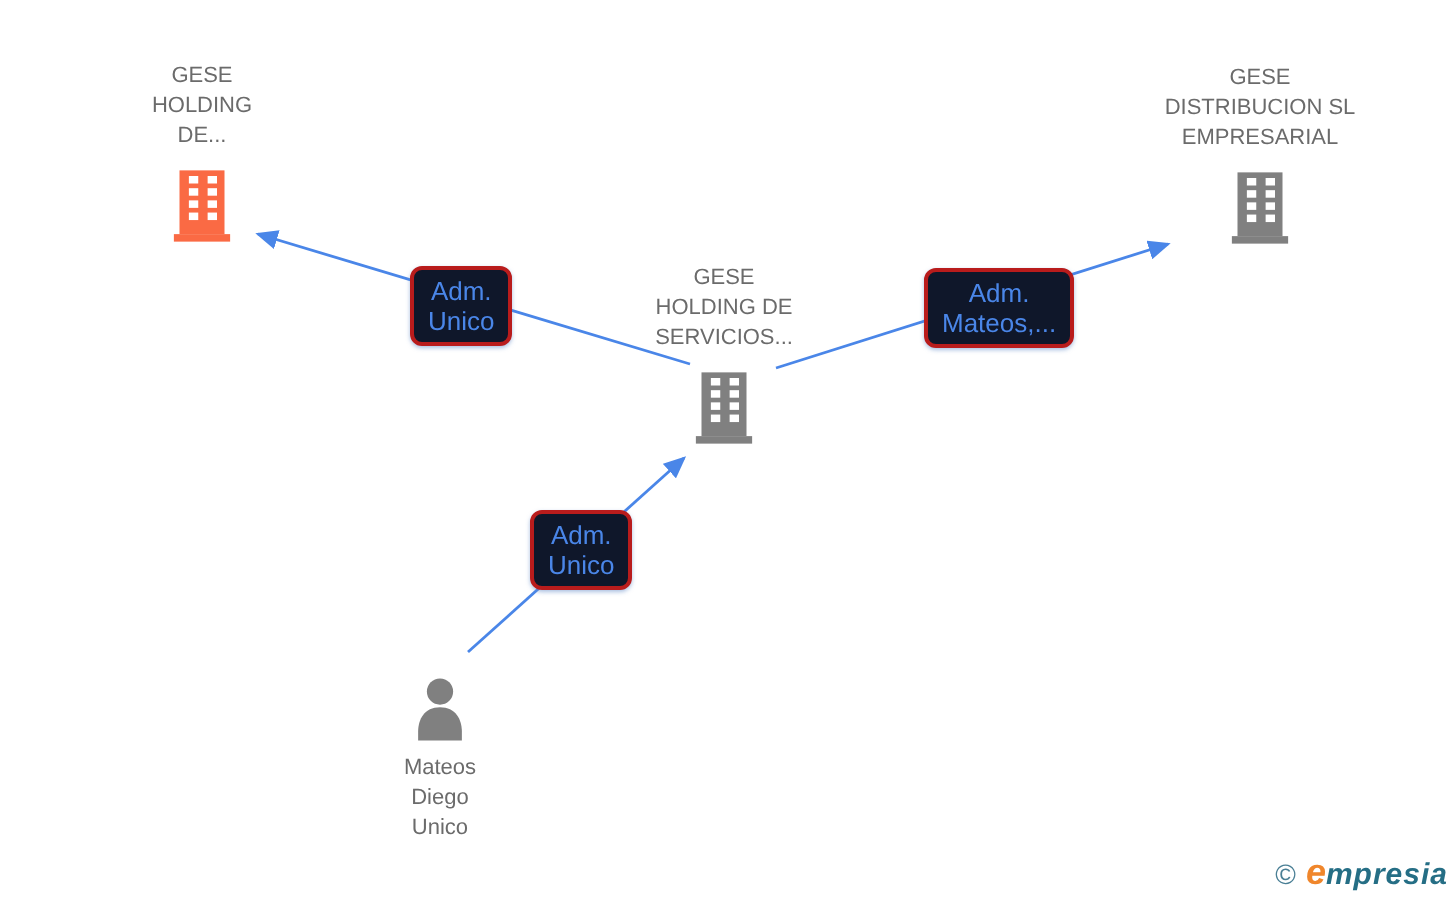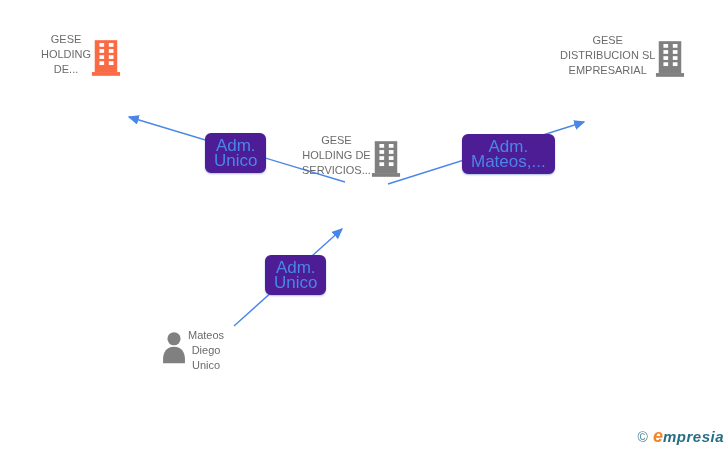--- a/index.html
+++ b/index.html
@@ -2,32 +2,32 @@
 <html><head>
 <meta charset="utf-8">
 <style>
   html,body{margin:0;padding:0;background:#ffffff;}
   .canvas{
     position:relative;width:728px;height:450px;background:#ffffff;overflow:hidden;
     font-family:"Liberation Sans", sans-serif;
   }
   svg.edges{position:absolute;left:0;top:0;width:728px;height:450px;pointer-events:none;}
   .node{
-    position:absolute;display:flex;flex-direction:row;align-items:center;
+    position:absolute;display:flex;flex-direction:column;align-items:center;
     text-align:center;color:#6b6b6b;font-size:11px;line-height:15px;cursor:pointer;
   }
   .node .node-label div{white-space:nowrap;}
   .node .icon-wrap{margin-top:8px;}
   .icon-building{width:30px;height:38px;display:block;}
   .icon-building.gray{color:#808080;}
   .icon-building.orange{color:#fa6a44;}
   .icon-person{width:28px;height:33px;display:block;color:#808080;margin-bottom:6px;}
   .edge-label{
-    position:absolute;background:#4c1d95;border:2px solid #4c1d95;border-radius:6px;
-    color:#4a86e8;font-size:17px;line-height:15px;text-align:center;
+    position:absolute;background:#0f172a;border:2px solid #b91c1c;border-radius:6px;
+    color:#4a86e8;font-size:13px;line-height:15px;text-align:center;
     padding:3px 7px;box-shadow:0 1px 2px rgba(100,140,200,.55);white-space:nowrap;
   }
   .footer-logo{
     position:absolute;right:4px;bottom:3px;display:flex;align-items:baseline;gap:5px;
     font-size:15px;cursor:pointer;
   }
   .footer-logo .copy{color:#4a7f95;font-size:14px;}
   .footer-logo .brand{font-family:Liberation Sans, sans-serif;font-style:italic;font-weight:bold;}
   .footer-logo .brand .e{color:#f0862b;font-size:18px;}
   .footer-logo .brand .rest{color:#256e85;letter-spacing:.5px;}
@@ -103,21 +103,21 @@
       <div>HOLDING DE</div>
       <div>SERVICIOS...</div>
     </div>
     <div class="icon-wrap">
       <svg class="icon-building gray">
           <use href="#sym-building"></use>
         </svg>
     </div>
   </div>
 
-  <div class="node" style="left:160px;top:328px;width:120px;">
+  <div class="node" style="left:160px;top:338px;width:120px;">
     <div>
       <svg class="icon-person">
           <use href="#sym-person"></use>
         </svg>
     </div>
     <div class="node-label">
       <div>Mateos</div>
       <div>Diego</div>
       <div>Unico</div>
     </div>

